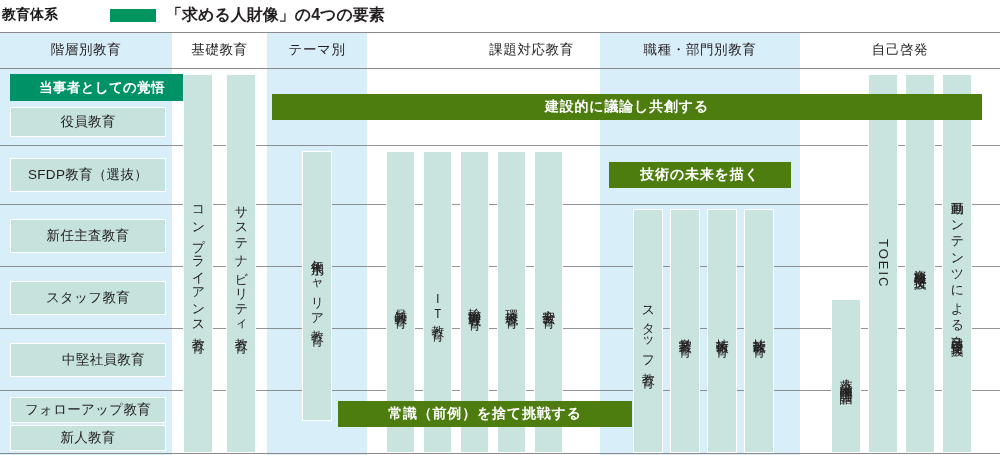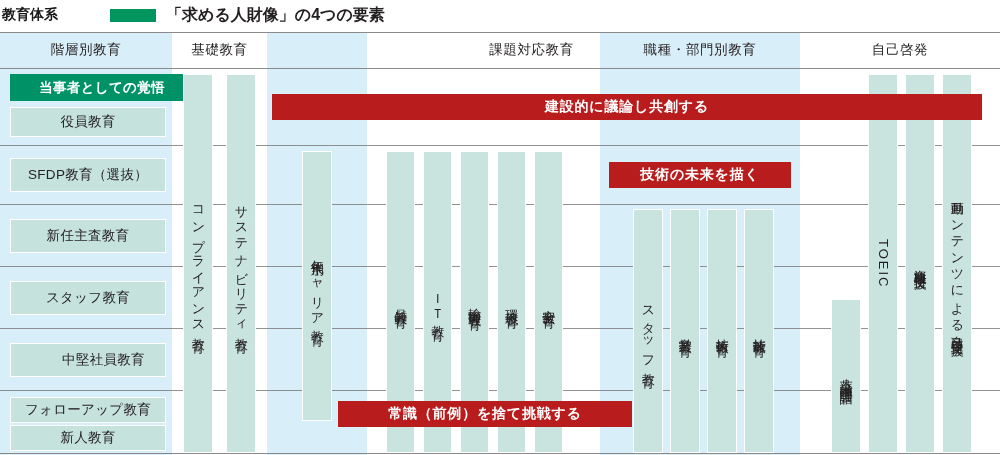--- a/index.html
+++ b/index.html
@@ -55,21 +55,21 @@
   }
   .vbar span{
     writing-mode:vertical-rl;text-orientation:upright;
     font-size:13px;color:#231f20;letter-spacing:1.5px;
     line-height:1.05;white-space:nowrap;
   }
   .vbar.lat span{writing-mode:vertical-rl;text-orientation:mixed;letter-spacing:2px;}
 
   
   .banner{
-    position:absolute;background:#b91c1c;
+    position:absolute;background:#4d7c0f;
     display:flex;align-items:center;justify-content:center;
     color:#ffffff;font-size:14px;font-weight:bold;letter-spacing:.8px;
     white-space:nowrap;z-index:5;
   }
 </style>
 </head>
 <body>
 
 <div id="root">
 
@@ -89,20 +89,21 @@
     <div class="colband" style="left:367px; width:233px; background:#ffffff;"></div>
     <div class="colband" style="left:600px; width:200px; background:#d8eef9;"></div>
     <div class="colband" style="left:800px; width:200px; background:#ffffff;"></div>
 
     <div class="rule" style="top:0px;"></div>
     <div class="rule" style="top:36px;"></div>
     <div class="rule" style="top:421px;"></div>
 
     <div class="headcell" style="left:0px;   width:172px;">階層別教育</div>
     <div class="headcell" style="left:172px; width:95px;">基礎教育</div>
+    <div class="headcell" style="left:267px; width:100px;">テーマ別</div>
     <div class="headcell" style="left:367px; width:233px;padding-left:48px;">課題対応教育</div>
     <div class="headcell" style="left:600px; width:200px;">職種・部門別教育</div>
     <div class="headcell" style="left:800px; width:200px;">自己啓発</div>
 
     <div class="rowline" style="top:113px;"></div>
     <div class="rowline" style="top:172px;"></div>
     <div class="rowline" style="top:234px;"></div>
     <div class="rowline" style="top:296px;"></div>
     <div class="rowline" style="top:358px;"></div>
 

